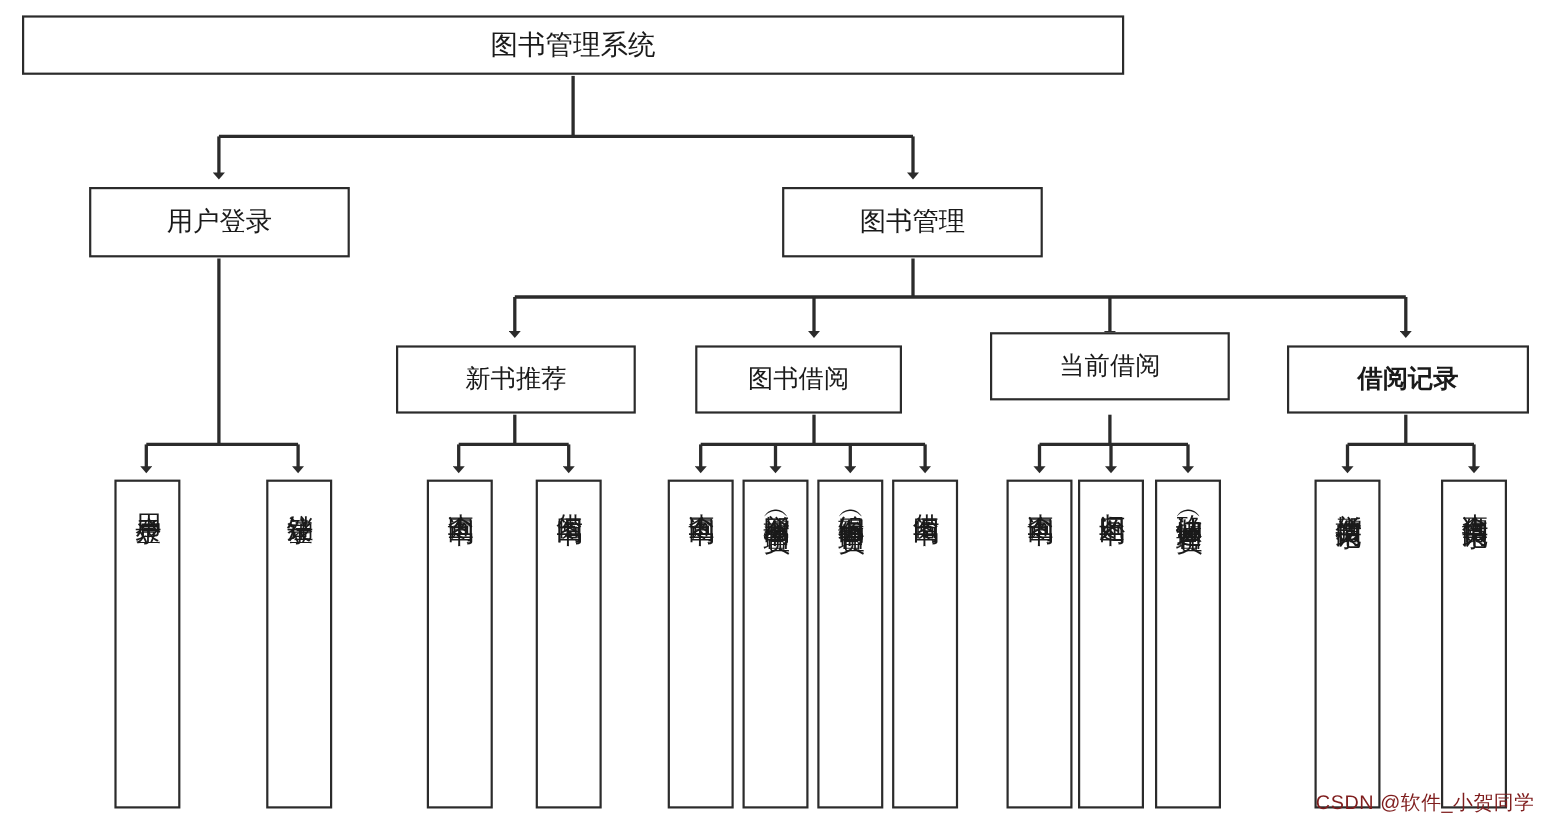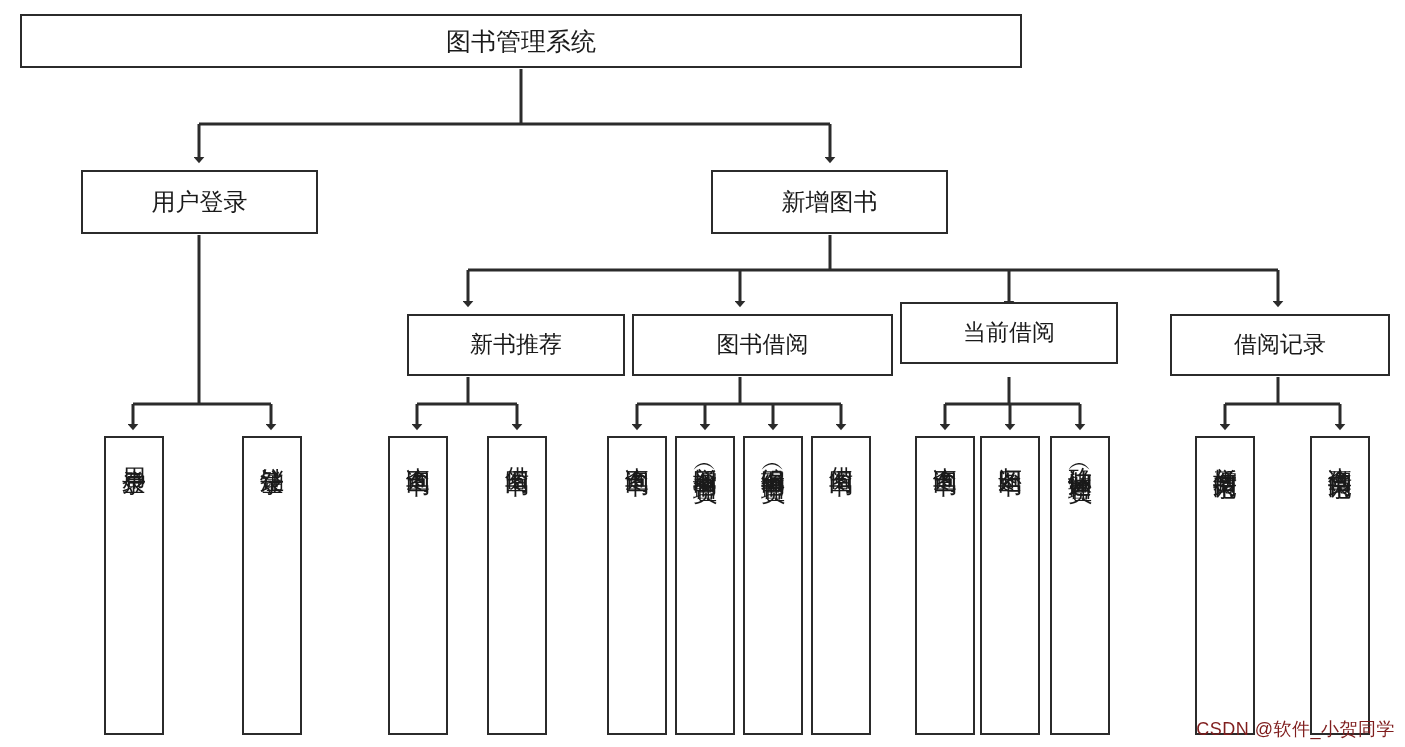--- a/index.html
+++ b/index.html
@@ -139,33 +139,33 @@
   </svg>
 
   <div class="node-box lvl-root" style="left:20px; top:14px; width:1002px; height:54px;">
     <span class="node-label">图书管理系统</span>
   </div>
 
   <div class="node-box lvl-2" style="left:81px; top:170px; width:237px; height:64px;">
     <span class="node-label">用户登录</span>
   </div>
   <div class="node-box lvl-2" style="left:711px; top:170px; width:237px; height:64px;">
-    <span class="node-label">新增图书</span>
-  </div>
-
-  <div class="node-box lvl-3" style="left:360px; top:314px; width:218px; height:62px;margin-left:47px;">
+    <span class="node-label">图书管理</span>
+  </div>
+
+  <div class="node-box lvl-3" style="left:360px; top:314px; width:218px; height:62px;">
     <span class="node-label">新书推荐</span>
   </div>
-  <div class="node-box lvl-3" style="left:632px; top:314px; width:261px; height:62px;">
+  <div class="node-box lvl-3" style="left:632px; top:314px; width:188px; height:62px;">
     <span class="node-label">图书借阅</span>
   </div>
   <div class="node-box lvl-3" style="left:900px; top:302px; width:218px; height:62px;">
     <span class="node-label">当前借阅</span>
   </div>
-  <div class="node-box lvl-3" style="left:1170px; top:314px; width:220px; height:62px;">
+  <div class="node-box lvl-3" style="left:1170px; top:314px; width:220px; height:62px;font-weight:bold;">
     <span class="node-label">借阅记录</span>
   </div>
 
   <div class="node-box lvl-leaf" style="left:104px; top:436px; width:60px; height:299px;">
     <span class="node-label">用户登录</span>
   </div>
   <div class="node-box lvl-leaf" style="left:242px; top:436px; width:60px; height:299px;">
     <span class="node-label">注销登录</span>
   </div>
 

